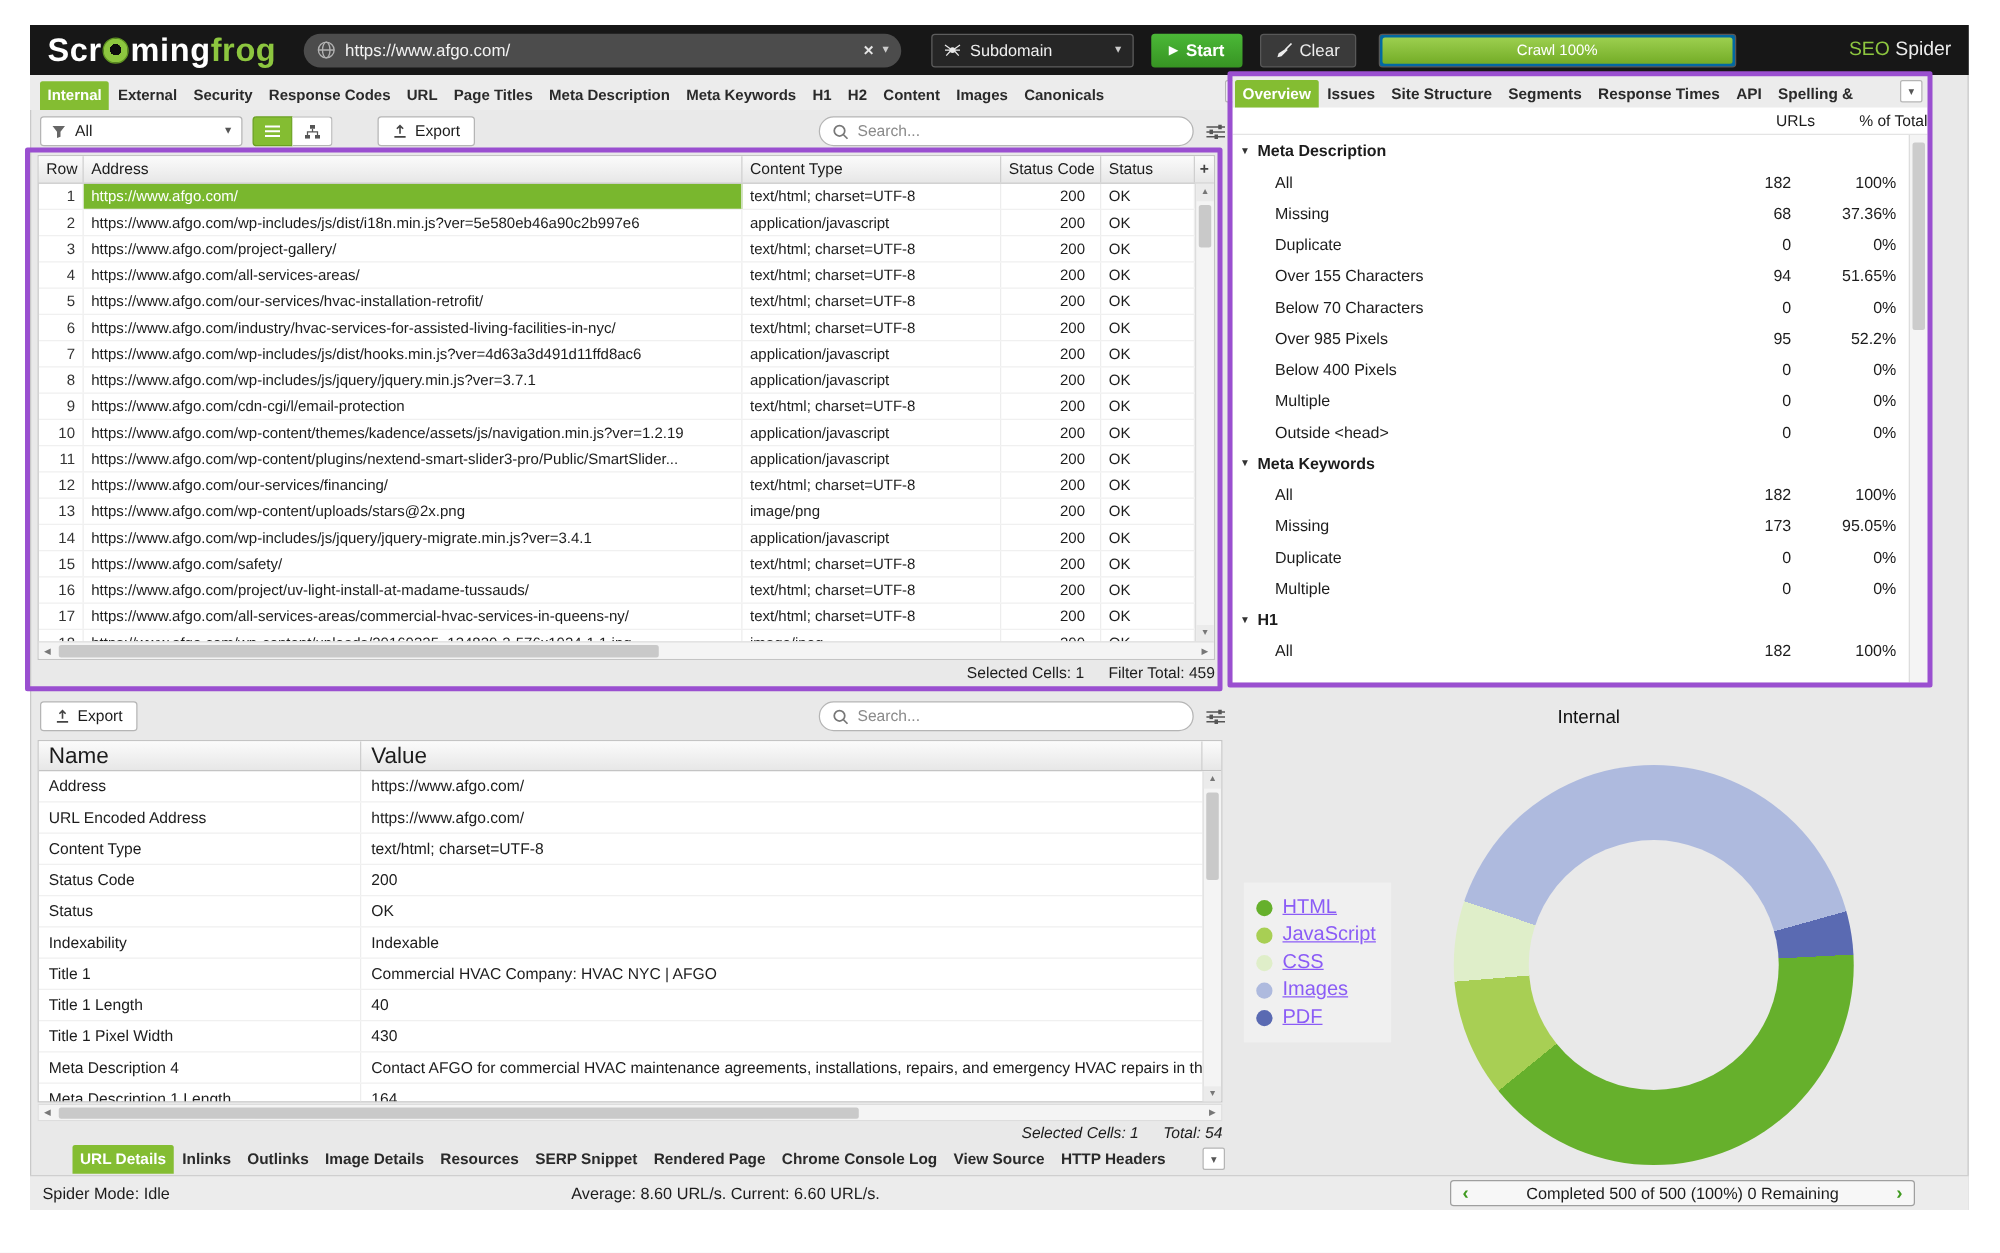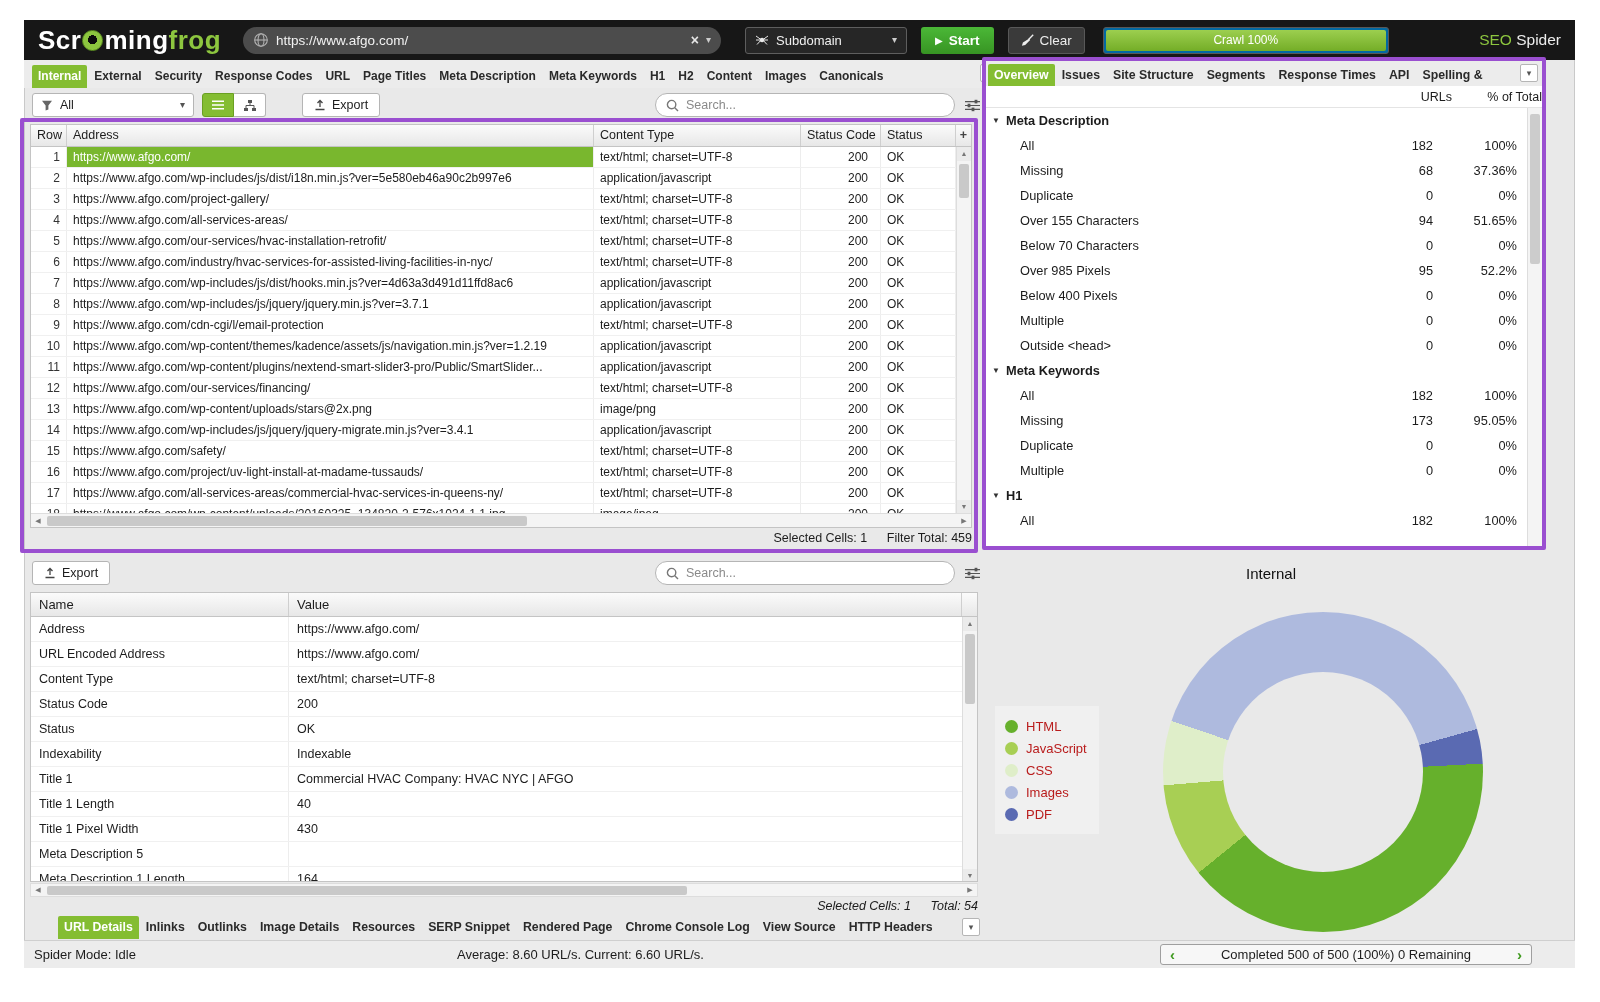--- a/index.html
+++ b/index.html
@@ -89,21 +89,21 @@
   .ov-row .ov-urls { text-align:right; padding-right:4px; }
   .ov-row .ov-pct { text-align:right; padding-right:10px; }
   .ov-scroll { position:absolute; right:0; top:48px; bottom:0; width:15px; background:#f4f4f4; border-left:1px solid #ddd; }
   .ov-scroll .thumb { position:absolute; left:2px; right:2px; top:6px; height:150px; background:#cccccc; border-radius:2px; }
 
   
   .d-toolbar { position:absolute; left:24px; top:558px; width:960px; height:30px; }
   .d-toolbar .btn-export { position:absolute; left:8px; top:3px; margin-left:0; }
   .d-toolbar .search-wrap { top:3px; }
   .details-table { position:absolute; left:30px; top:592px; width:948px; height:290px; background:#fff; border:1px solid #c4c4c4; overflow:hidden; }
-  .dt-header { display:grid; grid-template-columns:258px 673px 15px; height:24px; background:linear-gradient(#fbfbfb,#e7e7e7); border-bottom:1px solid #c4c4c4; font-size:13px; }
+  .dt-header { display:grid; grid-template-columns:258px 673px 15px; height:24px; background:linear-gradient(#fbfbfb,#e7e7e7); border-bottom:1px solid #c4c4c4; font-size:18px; }
   .dt-header > div { line-height:23px; padding:0 8px; border-right:1px solid #cfcfcf; }
   .dt-header > div:last-child { border-right:none; }
   .dt-body { width:931px; }
   .dt-row { display:grid; grid-template-columns:258px 1fr; height:25px; line-height:25px; border-bottom:1px solid #f0f0f0; font-size:12.5px; }
   .dt-row .d-name { padding:0 8px; border-right:1px solid #ededed; overflow:hidden; white-space:nowrap; }
   .dt-row .d-value { padding:0 8px; overflow:hidden; white-space:nowrap; }
   .dt-vscroll { position:absolute; right:0; top:24px; width:15px; height:266px; background:#f4f4f4; border-left:1px solid #ddd; }
   .dt-vscroll .arr { height:14px; text-align:center; font-size:7px; color:#777; line-height:14px; background:#ebebeb; }
   .dt-vscroll .arr.down { position:absolute; bottom:0; left:0; right:0; }
   .dt-vscroll .thumb { position:absolute; left:2px; right:2px; top:17px; height:70px; background:#c9c9c9; border-radius:2px; }
@@ -113,21 +113,21 @@
   .d-hscroll .thumb { height:9px; width:640px; background:#c9c9c9; border-radius:2px; margin-left:2px; }
   .d-footer { position:absolute; left:30px; top:899px; width:948px; text-align:right; font-size:12.5px;font-style:italic; }
   .d-footer span { margin-left:16px; }
   .bottom-tabs { position:absolute; left:30px; top:915px; height:24px; display:flex; align-items:flex-end; gap:1px;padding-left:28px; }
   .bottom-tabs .tab { font-size:12.3px; }
 
   
   .chart-panel { position:absolute; left:985px; top:556px; width:572px; height:384px; background:#e9e9e9; }
   .chart-title { text-align:center; padding-top:9px; font-size:15px; color:#111; }
   .legend { position:absolute; left:10px; top:150px; background:#f0f0f0; padding:9px 12px 9px 10px; }
-  .legend-item { display:flex; align-items:center; height:22px; font-size:13px; color:#b91c1c; }
+  .legend-item { display:flex; align-items:center; height:22px; font-size:16px; color:#8b5cf6;text-decoration:underline; }
   .legend-item .dot { width:13px; height:13px; border-radius:50%; margin-right:8px; flex:0 0 13px; }
   .donut { position:absolute; left:178px; top:56px; width:320px; height:320px; border-radius:50%; }
   .donut .hole { position:absolute; left:60px; top:60px; width:200px; height:200px; border-radius:50%; background:#e9e9e9; }
 
   
   .statusbar { position:absolute; left:24px; top:940px; width:1551px; height:28px; background:#ececec; border-top:1px solid #cfcfcf; font-size:13px; }
   .sb-mode { position:absolute; left:10px; line-height:27px; }
   .sb-rates { position:absolute; left:433px; line-height:27px; }
   .sb-completed { position:absolute; left:1136px; top:3px; width:372px; height:21px; border:1px solid #9f9f9f; border-radius:3px; background:#f7f7f7; display:flex; align-items:center; padding:0 9px; }
   .sb-completed .nav { color:#3f9a1f; font-weight:bold; font-size:15px; line-height:1; }
@@ -713,21 +713,22 @@
           <div class="d-name">Title 1 Length</div>
           <div class="d-value">40</div>
         </div>
 
         <div class="dt-row">
           <div class="d-name">Title 1 Pixel Width</div>
           <div class="d-value">430</div>
         </div>
 
         <div class="dt-row">
-          <div class="d-name">Meta Description 5</div>
+          <div class="d-name">Meta Description 4</div>
+          <div class="d-value">Contact AFGO for commercial HVAC maintenance agreements, installations, repairs, and emergency HVAC repairs in th</div>
         </div>
 
         <div class="dt-row">
           <div class="d-name">Meta Description 1 Length</div>
           <div class="d-value">164</div>
         </div>
       </div>
     <div class="dt-vscroll">
       <div class="arr">▲</div>
       <div class="thumb"></div>

